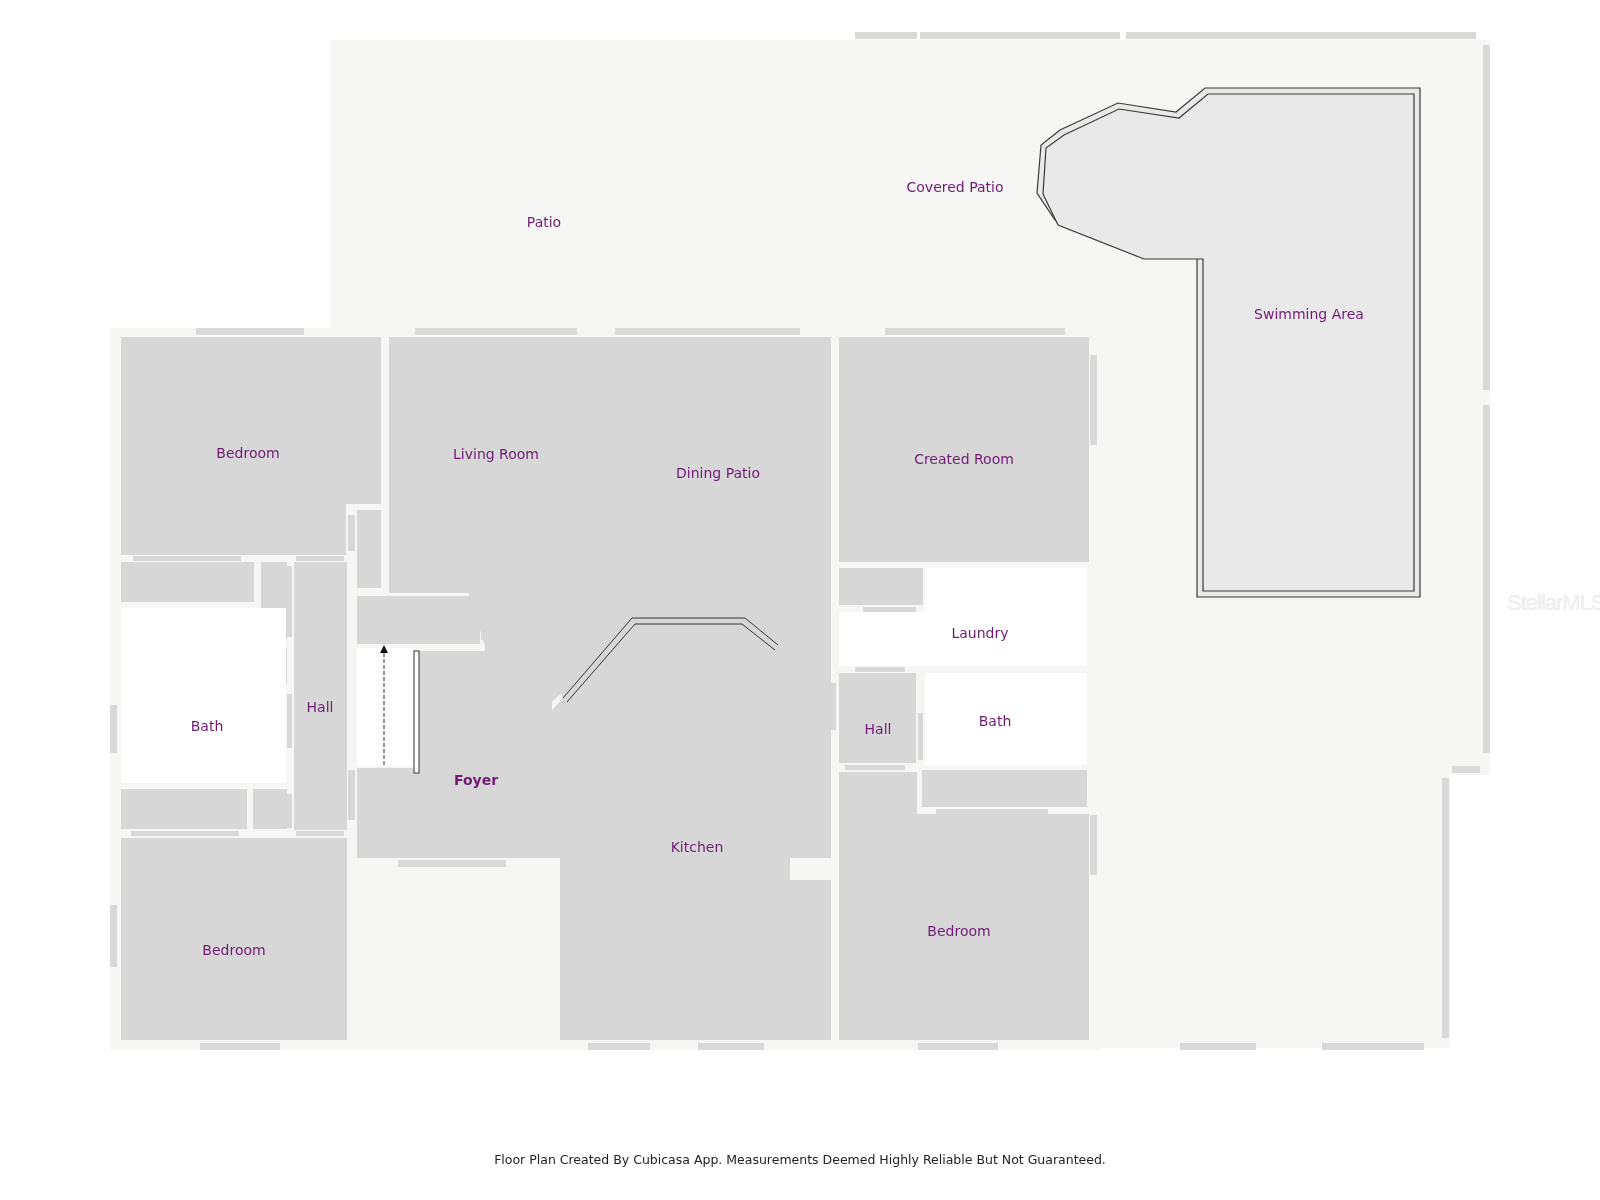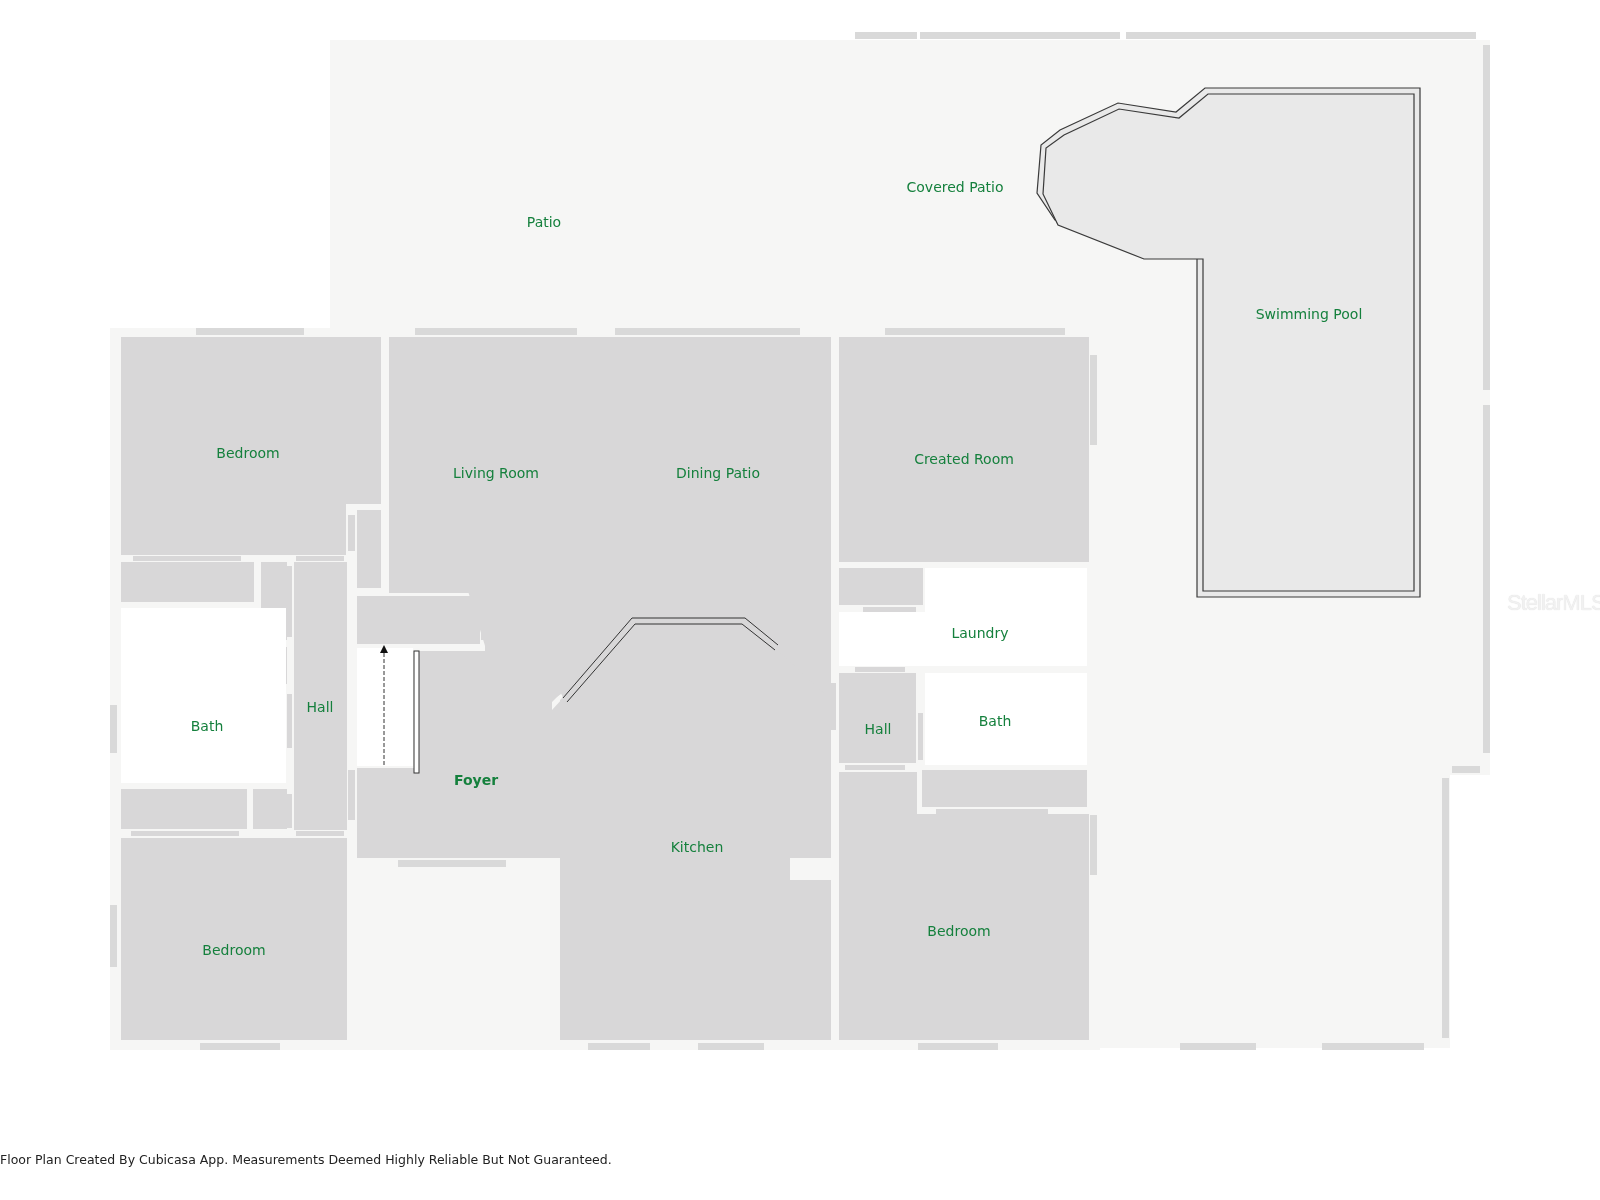--- a/index.html
+++ b/index.html
@@ -1,21 +1,21 @@
 <!DOCTYPE html>
 <html><head>
 <meta charset="utf-8">
 <style>
   html, body { margin: 0; padding: 0; background: #ffffff; }
   body { width: 1600px; height: 1200px; position: relative; overflow: hidden;
          font-family: "DejaVu Sans", "Liberation Sans", sans-serif; }
   #plan { position: absolute; left: 0; top: 0; }
-  .room-label { position: absolute; font-size: 14px; color: #15803d; transform: translate(-50%, -50%);
+  .room-label { position: absolute; font-size: 14px; color: #701a75; transform: translate(-50%, -50%);
                 white-space: nowrap; font-family: "DejaVu Sans", sans-serif; }
-  .footer { position: absolute; left: 0; width: 1600px; top: 1152px; 
+  .footer { position: absolute; left: 0; width: 1600px; top: 1152px; text-align: center;
             font-size: 12.5px; color: #222; font-family: "DejaVu Sans", sans-serif; }
   .watermark { position: absolute; left: 1507px; top: 590px; font-size: 22px; color: #f1f1f1;
                font-family: "Liberation Sans", sans-serif; letter-spacing: -1px;
                text-shadow: 0 0 1px #d8d8d8; }
 </style>
 </head>
 <body>
 
 <svg id="plan" width="1600" height="1200" viewBox="0 0 1600 1200" xmlns="http://www.w3.org/2000/svg">
 
@@ -119,23 +119,23 @@
   </g>
 
   <g>
     <path d="M1205 88 H1420 V597 H1197 V255 H1145 L1055 220 L1037 193 L1041 145 L1060 130 L1118 103 L1176 112 Z" fill="#e9e9e9" stroke="#3a3a3a" stroke-width="1.2"></path>
     <path d="M1208 94 H1414 V591 H1203 V259 H1144 L1058 225 L1043 194 L1046 148 L1064 135 L1119 109 L1179 118 Z" fill="#e9e9e9" stroke="#3a3a3a" stroke-width="1.2"></path>
   </g>
 </svg>
 
 <div class="room-label" style="left:544px; top:222px;">Patio</div>
 <div class="room-label" style="left:955px; top:187px;">Covered Patio</div>
-<div class="room-label" style="left:1309px; top:314px;">Swimming Pool</div>
+<div class="room-label" style="left:1309px; top:314px;">Swimming Area</div>
 <div class="room-label" style="left:248px; top:453px;">Bedroom</div>
-<div class="room-label" style="left:496px; top:473px;text-align:right;">Living Room</div>
+<div class="room-label" style="left:496px; top:454px;text-align:right;">Living Room</div>
 <div class="room-label" style="left:718px; top:473px;">Dining Patio</div>
 <div class="room-label" style="left:964px; top:459px;">Created Room</div>
 <div class="room-label" style="left:980px; top:633px;">Laundry</div>
 <div class="room-label" style="left:320px; top:707px;">Hall</div>
 <div class="room-label" style="left:207px; top:726px;">Bath</div>
 <div class="room-label" style="left:878px; top:729px;">Hall</div>
 <div class="room-label" style="left:995px; top:721px;">Bath</div>
 <div class="room-label" style="left:476px; top:780px;font-weight:bold;">Foyer</div>
 <div class="room-label" style="left:697px; top:826px;margin-top:21px;">Kitchen</div>
 <div class="room-label" style="left:234px; top:950px;">Bedroom</div>

